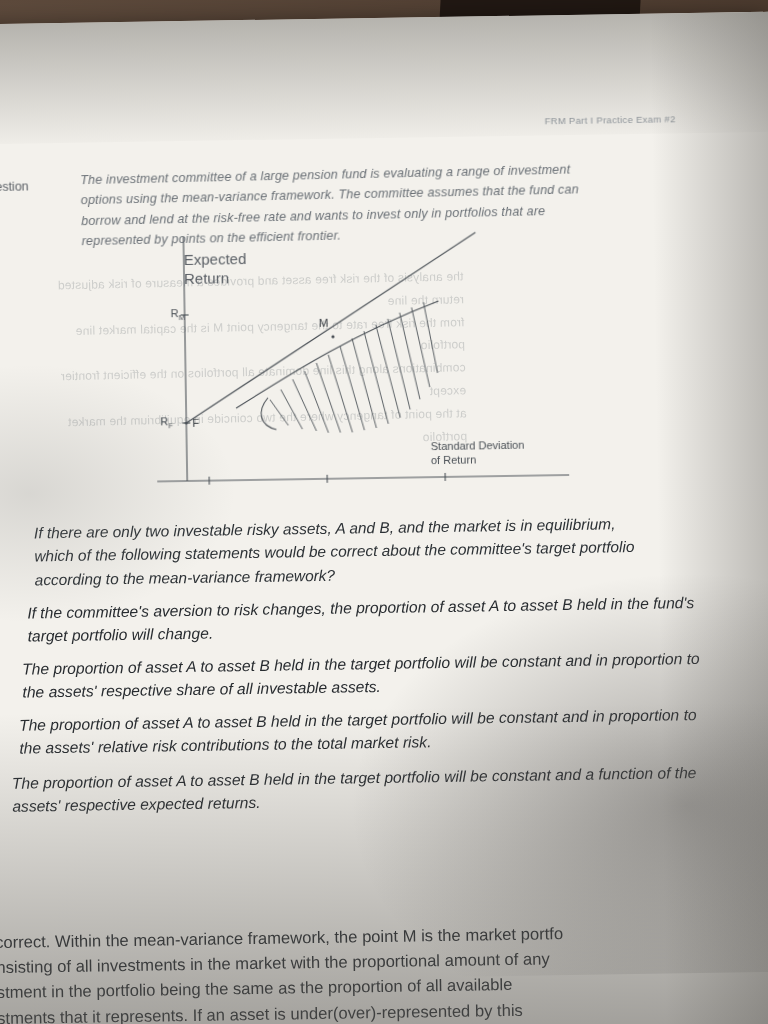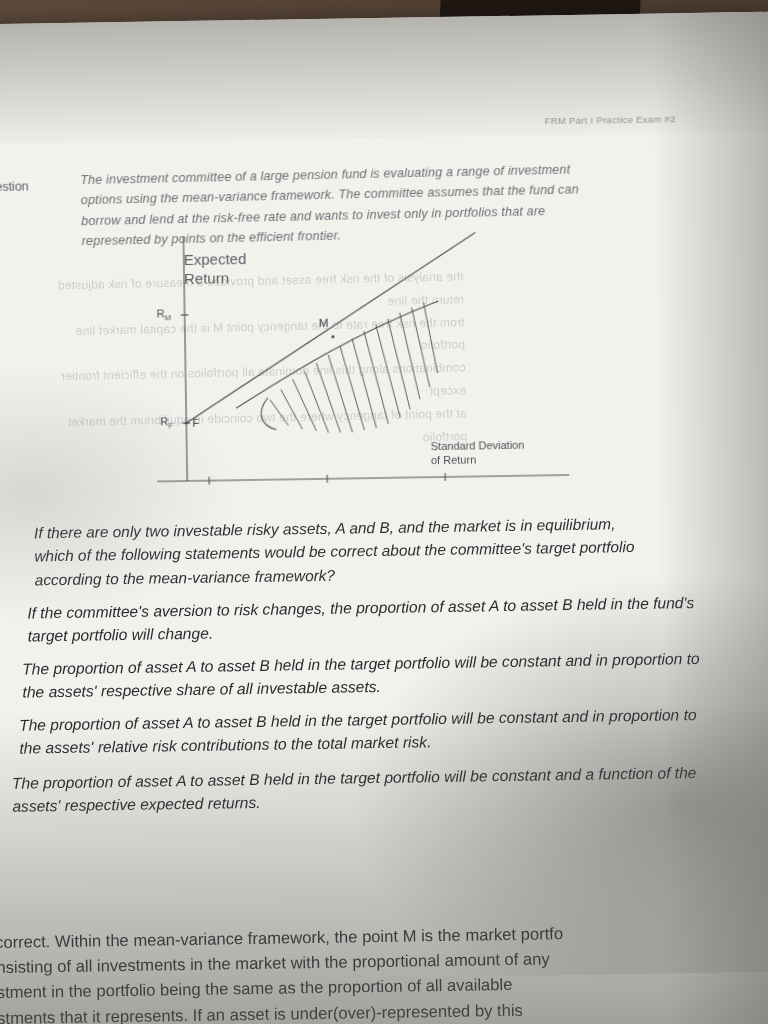--- a/index.html
+++ b/index.html
@@ -227,21 +227,21 @@
           <div style="position:absolute; left:38px; top:20px; font-size:15px; color:#5b6066; line-height:1.25;">
             <div>Expected</div>
             <div>Return</div>
           </div>
 
           <div style="position:absolute; left:282px; top:212px; font-size:11px; color:#4a5056; line-height:1.3;">
             <div>Standard Deviation</div>
             <div>of Return</div>
           </div>
 
-          <div style="position:absolute; left:10px; top:76px; font-size:11px; color:#4a5056;">
+          <div style="position:absolute; left:24px; top:76px; font-size:11px; color:#4a5056;">
             <span>R</span><sub style="font-size:7.5px">M</sub>
           </div>
 
           <div style="position:absolute; left:12px; top:184px; font-size:11px; color:#4a5056;">
             <span>R</span><sub style="font-size:7.5px">F</sub>
           </div>
 
           <div style="position:absolute; left:44px; top:186px; font-size:11.5px; color:#3e4348;">F</div>
 
           <div style="position:absolute; left:172px; top:88px; font-size:11.5px; color:#3e4348;">M</div>

